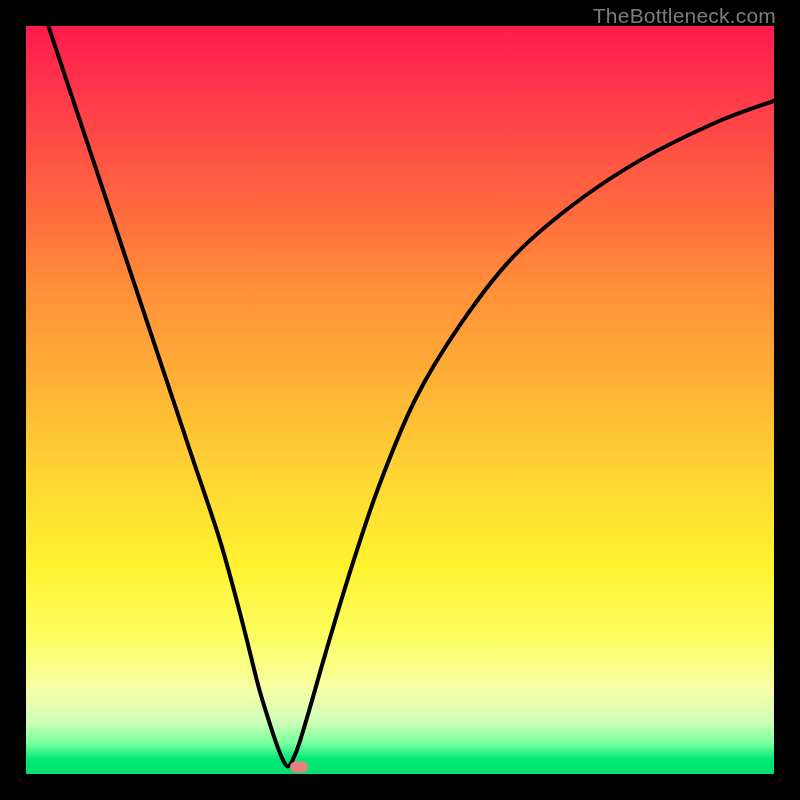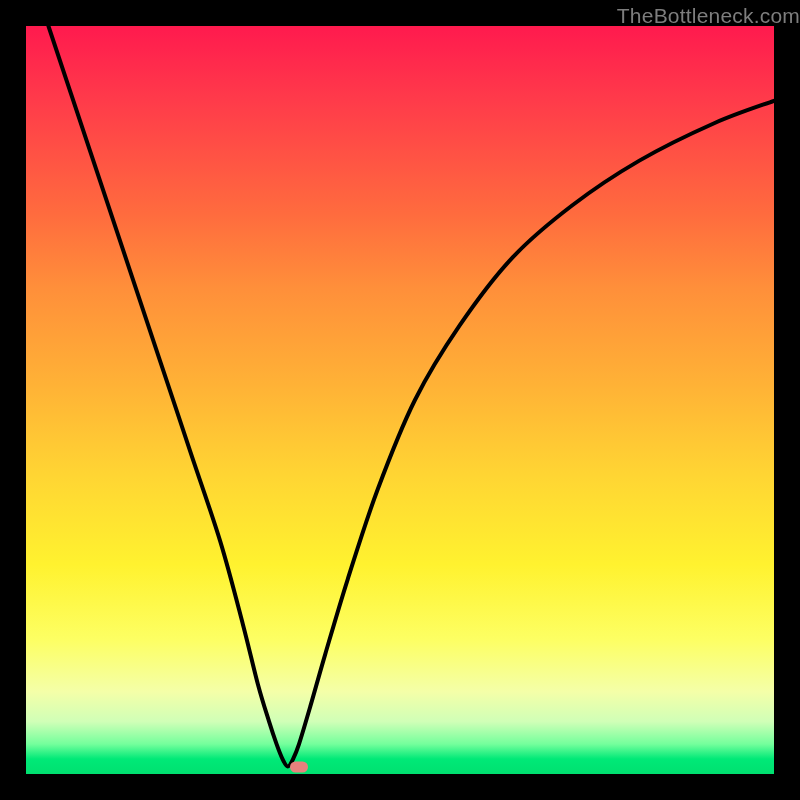--- a/index.html
+++ b/index.html
@@ -23,21 +23,21 @@
       #f4ffa8 89%,
       #d0ffb7 93%,
       #74ff9c 96%,
       #00e977 98%,
       #00e070 100%
     );
   }
   .watermark {
     position: absolute;
     top: 4px;
-    right: 0;
+    right: 24px;
     color: #7d7d7d;
     font-size: 21px;
     font-weight: 500;
     letter-spacing: 0.2px;
     z-index: 5;
   }
   svg.curve {
     position: absolute;
     left: 0; top: 0;
     width: 748px; height: 748px;

